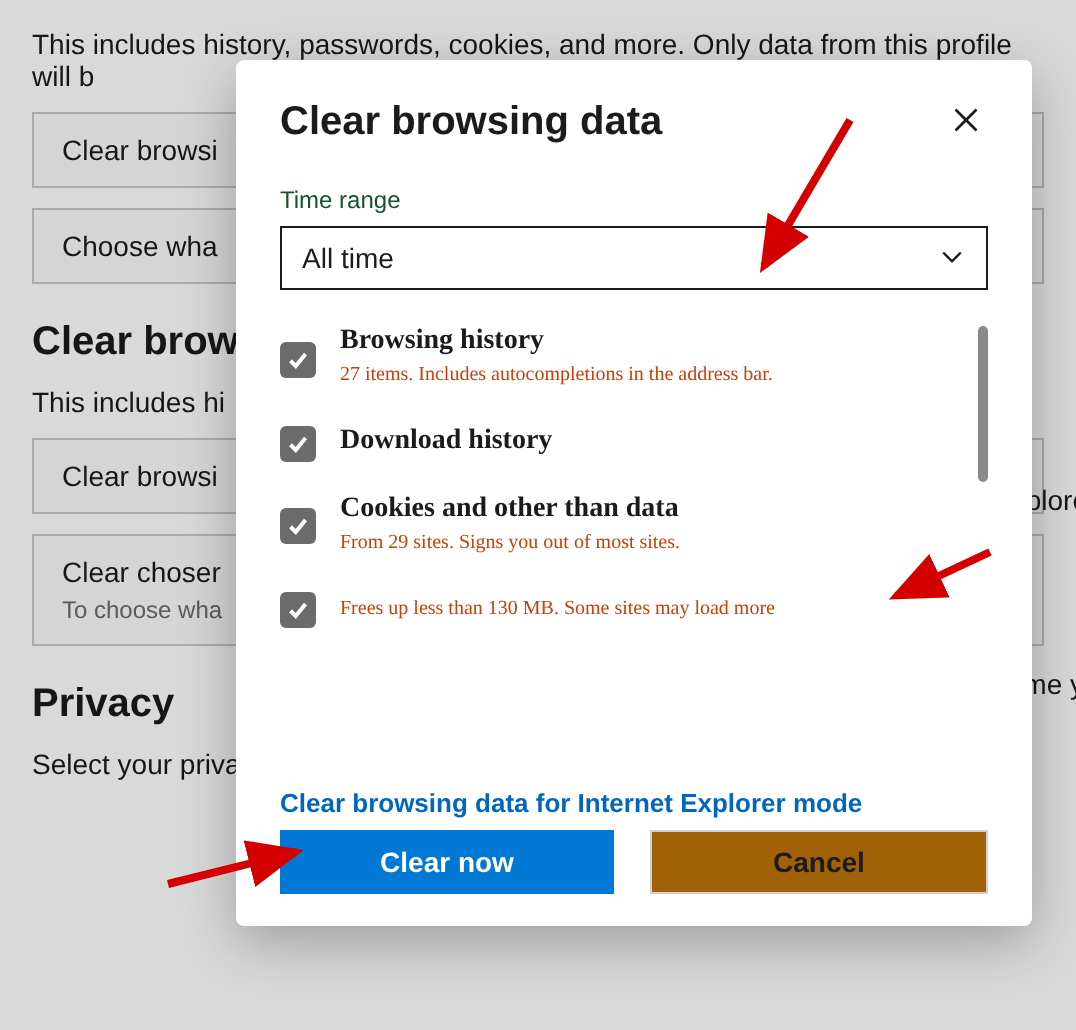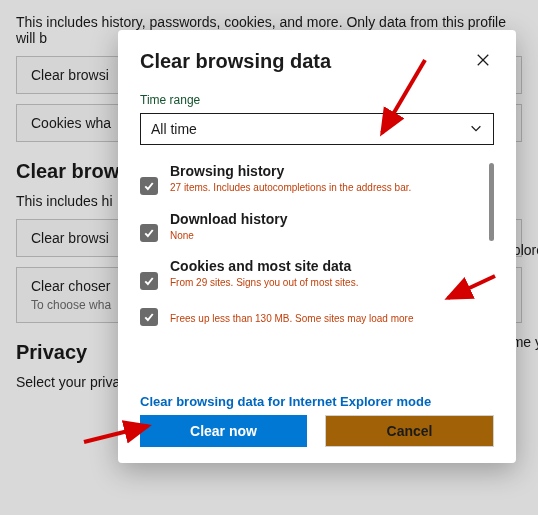--- a/index.html
+++ b/index.html
@@ -96,23 +96,24 @@
   .chevron svg { width: 14px; height: 14px; }
 
   .options {
     position: relative;
     margin-top: 18px;
     flex: 1;
     overflow: hidden;
   }
   .option-row {
     display: flex;
-    align-items: flex-end;
+    align-items: center;
     gap: 12px;
     margin-bottom: 16px;
+    font-family: Liberation Serif, serif;
   }
   .chk {
     width: 18px;
     height: 18px;
     border-radius: 3px;
     background: #6b6b6b;
     flex: 0 0 18px;
     margin-top: 2px;
     display: flex;
     align-items: center;
@@ -169,21 +170,21 @@
     position: absolute;
     pointer-events: none;
   }
 </style>
 </head>
 <body>
 
 <div class="bg">
   <p>This includes history, passwords, cookies, and more. Only data from this profile will b</p>
   <div class="bg-btn"><span>Clear browsi</span></div>
-  <div class="bg-btn"><span>Cookies wha</span></div>
+  <div class="bg-btn"><span>Choose wha</span></div>
 
   <h2>Clear brow</h2>
   <p>This includes hi</p>
   <div class="bg-btn"><span>Clear browsi</span></div>
   <div class="bg-btn">
     <div><span>Clear choser</span></div>
     <div class="bg-sub">To choose wha</div>
   </div>
 
   <h2>Privacy</h2>
@@ -232,31 +233,30 @@
       </div>
     </div>
     <div class="option-row">
       <div class="chk">
           <svg viewBox="0 0 16 16">
             <polyline points="3,8.5 6.5,12 13,4"></polyline>
           </svg>
         </div>
       <div class="opt-text">
         <div class="opt-title">Download history</div>
-        <div class="opt-desc">None</div>
       </div>
     </div>
     <div class="option-row">
       <div class="chk">
           <svg viewBox="0 0 16 16">
             <polyline points="3,8.5 6.5,12 13,4"></polyline>
           </svg>
         </div>
       <div class="opt-text">
-        <div class="opt-title">Cookies and most site data</div>
+        <div class="opt-title">Cookies and other than data</div>
         <div class="opt-desc">From 29 sites. Signs you out of most sites.</div>
       </div>
     </div>
     <div class="option-row" style="margin-bottom:6px;">
       <div class="chk">
           <svg viewBox="0 0 16 16">
             <polyline points="3,8.5 6.5,12 13,4"></polyline>
           </svg>
         </div>
       <div class="opt-text">

